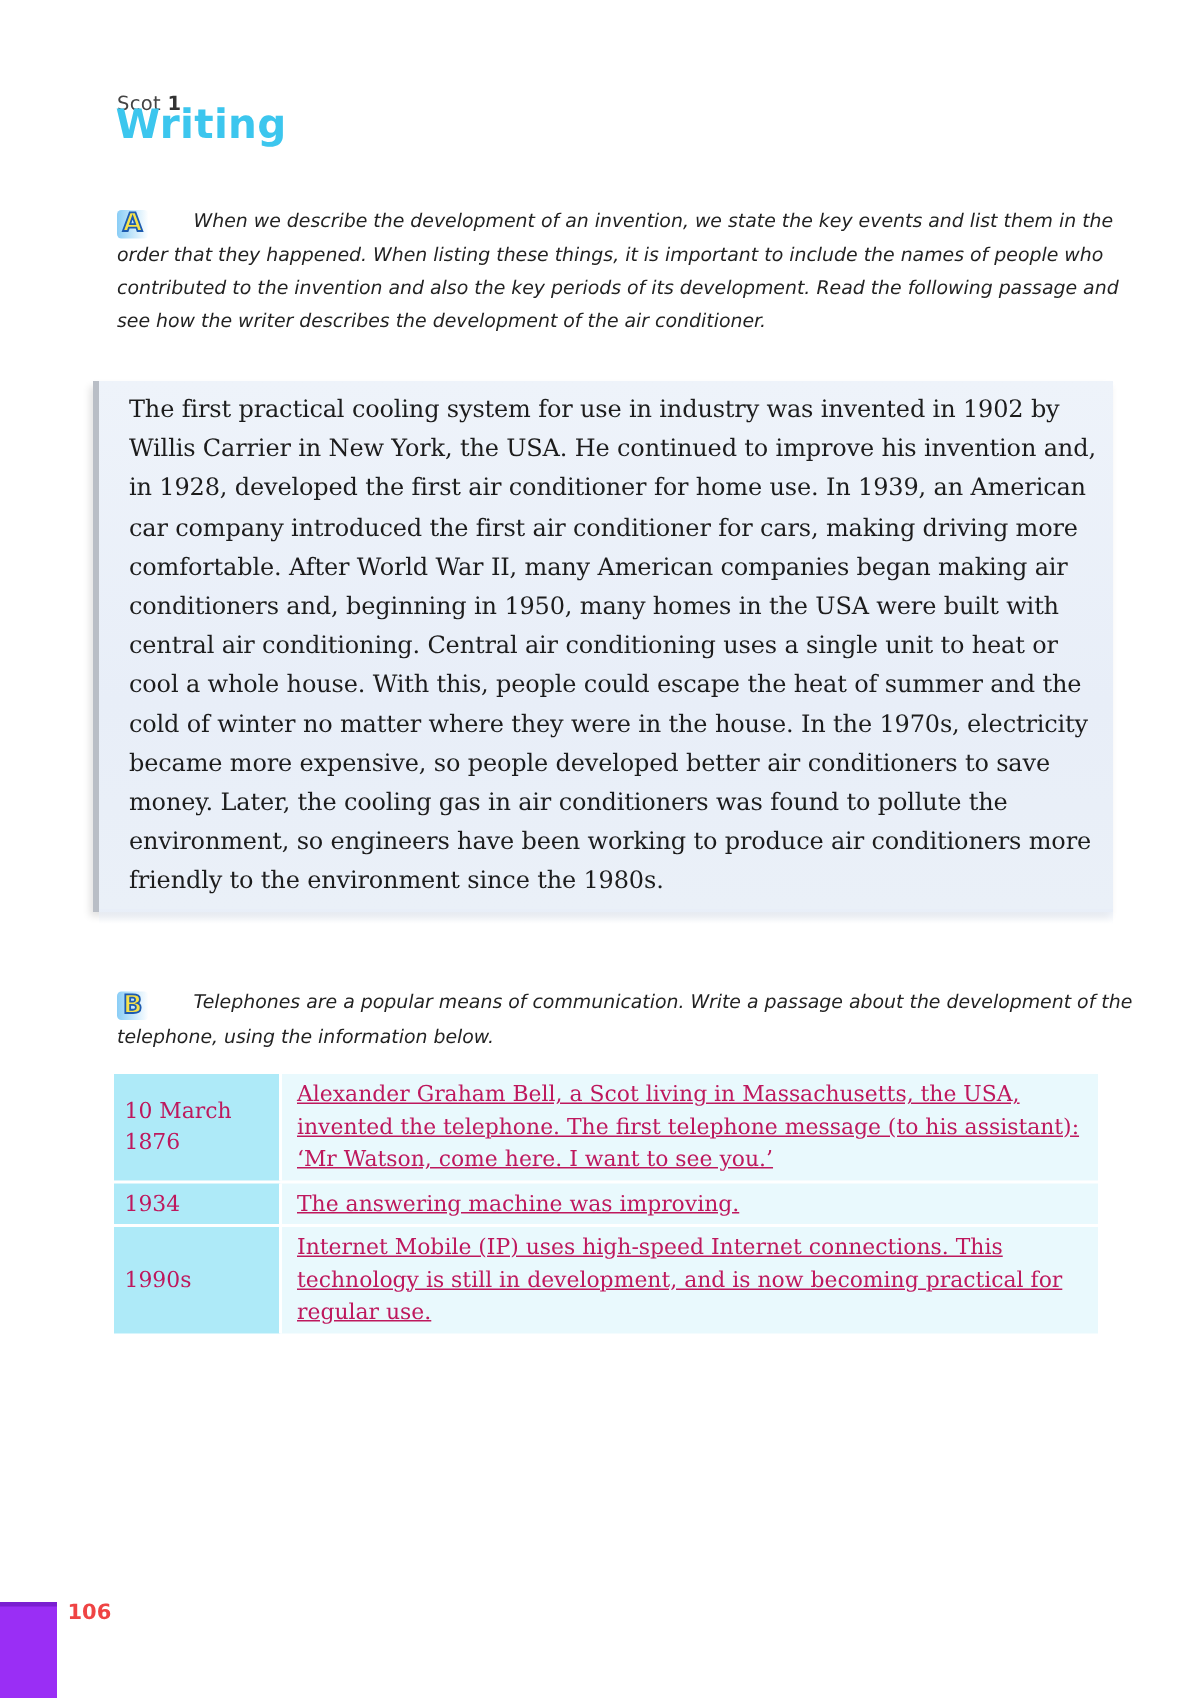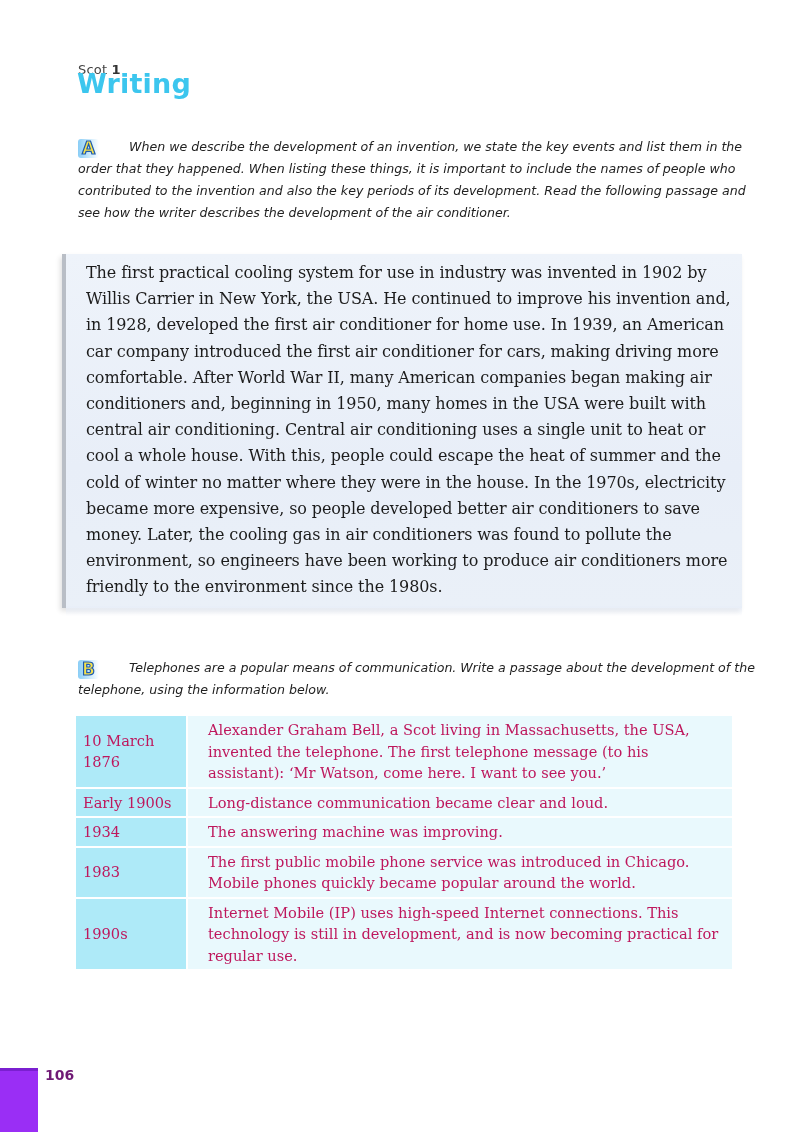--- a/index.html
+++ b/index.html
@@ -58,29 +58,29 @@
       font-family: "DejaVu Serif", serif; font-size: 14.6px; line-height: 21.5px;
       color: #be185d;
     }
     .timeline td {
       padding: 3px 6px; border-bottom: 2px solid #ffffff; vertical-align: middle;
     }
     .timeline td.date {
       width: 97px; background: #aeeaf8; padding-left: 7px;
     }
     .timeline td.event {
-      background: #e9f9fd; border-left: 2px solid #ffffff; padding-left: 20px;
+      background: #e9f9fd; border-left: 2px solid #ffffff; padding-left: 10px; text-decoration: underline;
     }
     .page-tab {
       position: absolute; left: 0; top: 1068px; width: 38px; height: 64px;
       background: #9a2ef5; border-top: 3px solid #7a1fd0;
     }
     .page-number {
       position: absolute; left: 45px; top: 1067px;
-      font-family: "DejaVu Sans", sans-serif; font-weight: bold; font-size: 14px; color: #701a75;
+      font-family: "DejaVu Sans", sans-serif; font-weight: bold; font-size: 14px; color: #ef4444;
     }
   </style>
 </head>
 <body>
 
 <div class="unit-label">
   <span>Scot</span>
   <b>1</b>
 </div>
 <div class="section-title">Writing</div>
@@ -97,30 +97,22 @@
   <span class="badge">B</span><span>Telephones are a popular means of communication. Write a passage about the development of the telephone, using the information below.</span>
 </div>
 
 <table class="timeline">
   <tbody>
     <tr>
       <td class="date">10 March 1876</td>
       <td class="event">Alexander Graham Bell, a Scot living in Massachusetts, the USA, invented the telephone. The first telephone message (to his assistant): ‘Mr Watson, come here. I want to see you.’</td>
     </tr>
     <tr>
-      <td class="date">Early 1900s</td>
-      <td class="event">Long-distance communication became clear and loud.</td>
-    </tr>
-    <tr>
       <td class="date">1934</td>
       <td class="event">The answering machine was improving.</td>
-    </tr>
-    <tr>
-      <td class="date">1983</td>
-      <td class="event">The first public mobile phone service was introduced in Chicago. Mobile phones quickly became popular around the world.</td>
     </tr>
     <tr>
       <td class="date">1990s</td>
       <td class="event">Internet Mobile (IP) uses high-speed Internet connections. This technology is still in development, and is now becoming practical for regular use.</td>
     </tr>
   </tbody>
 </table>
 
 <div class="page-tab"></div>
 <div class="page-number">106</div>

